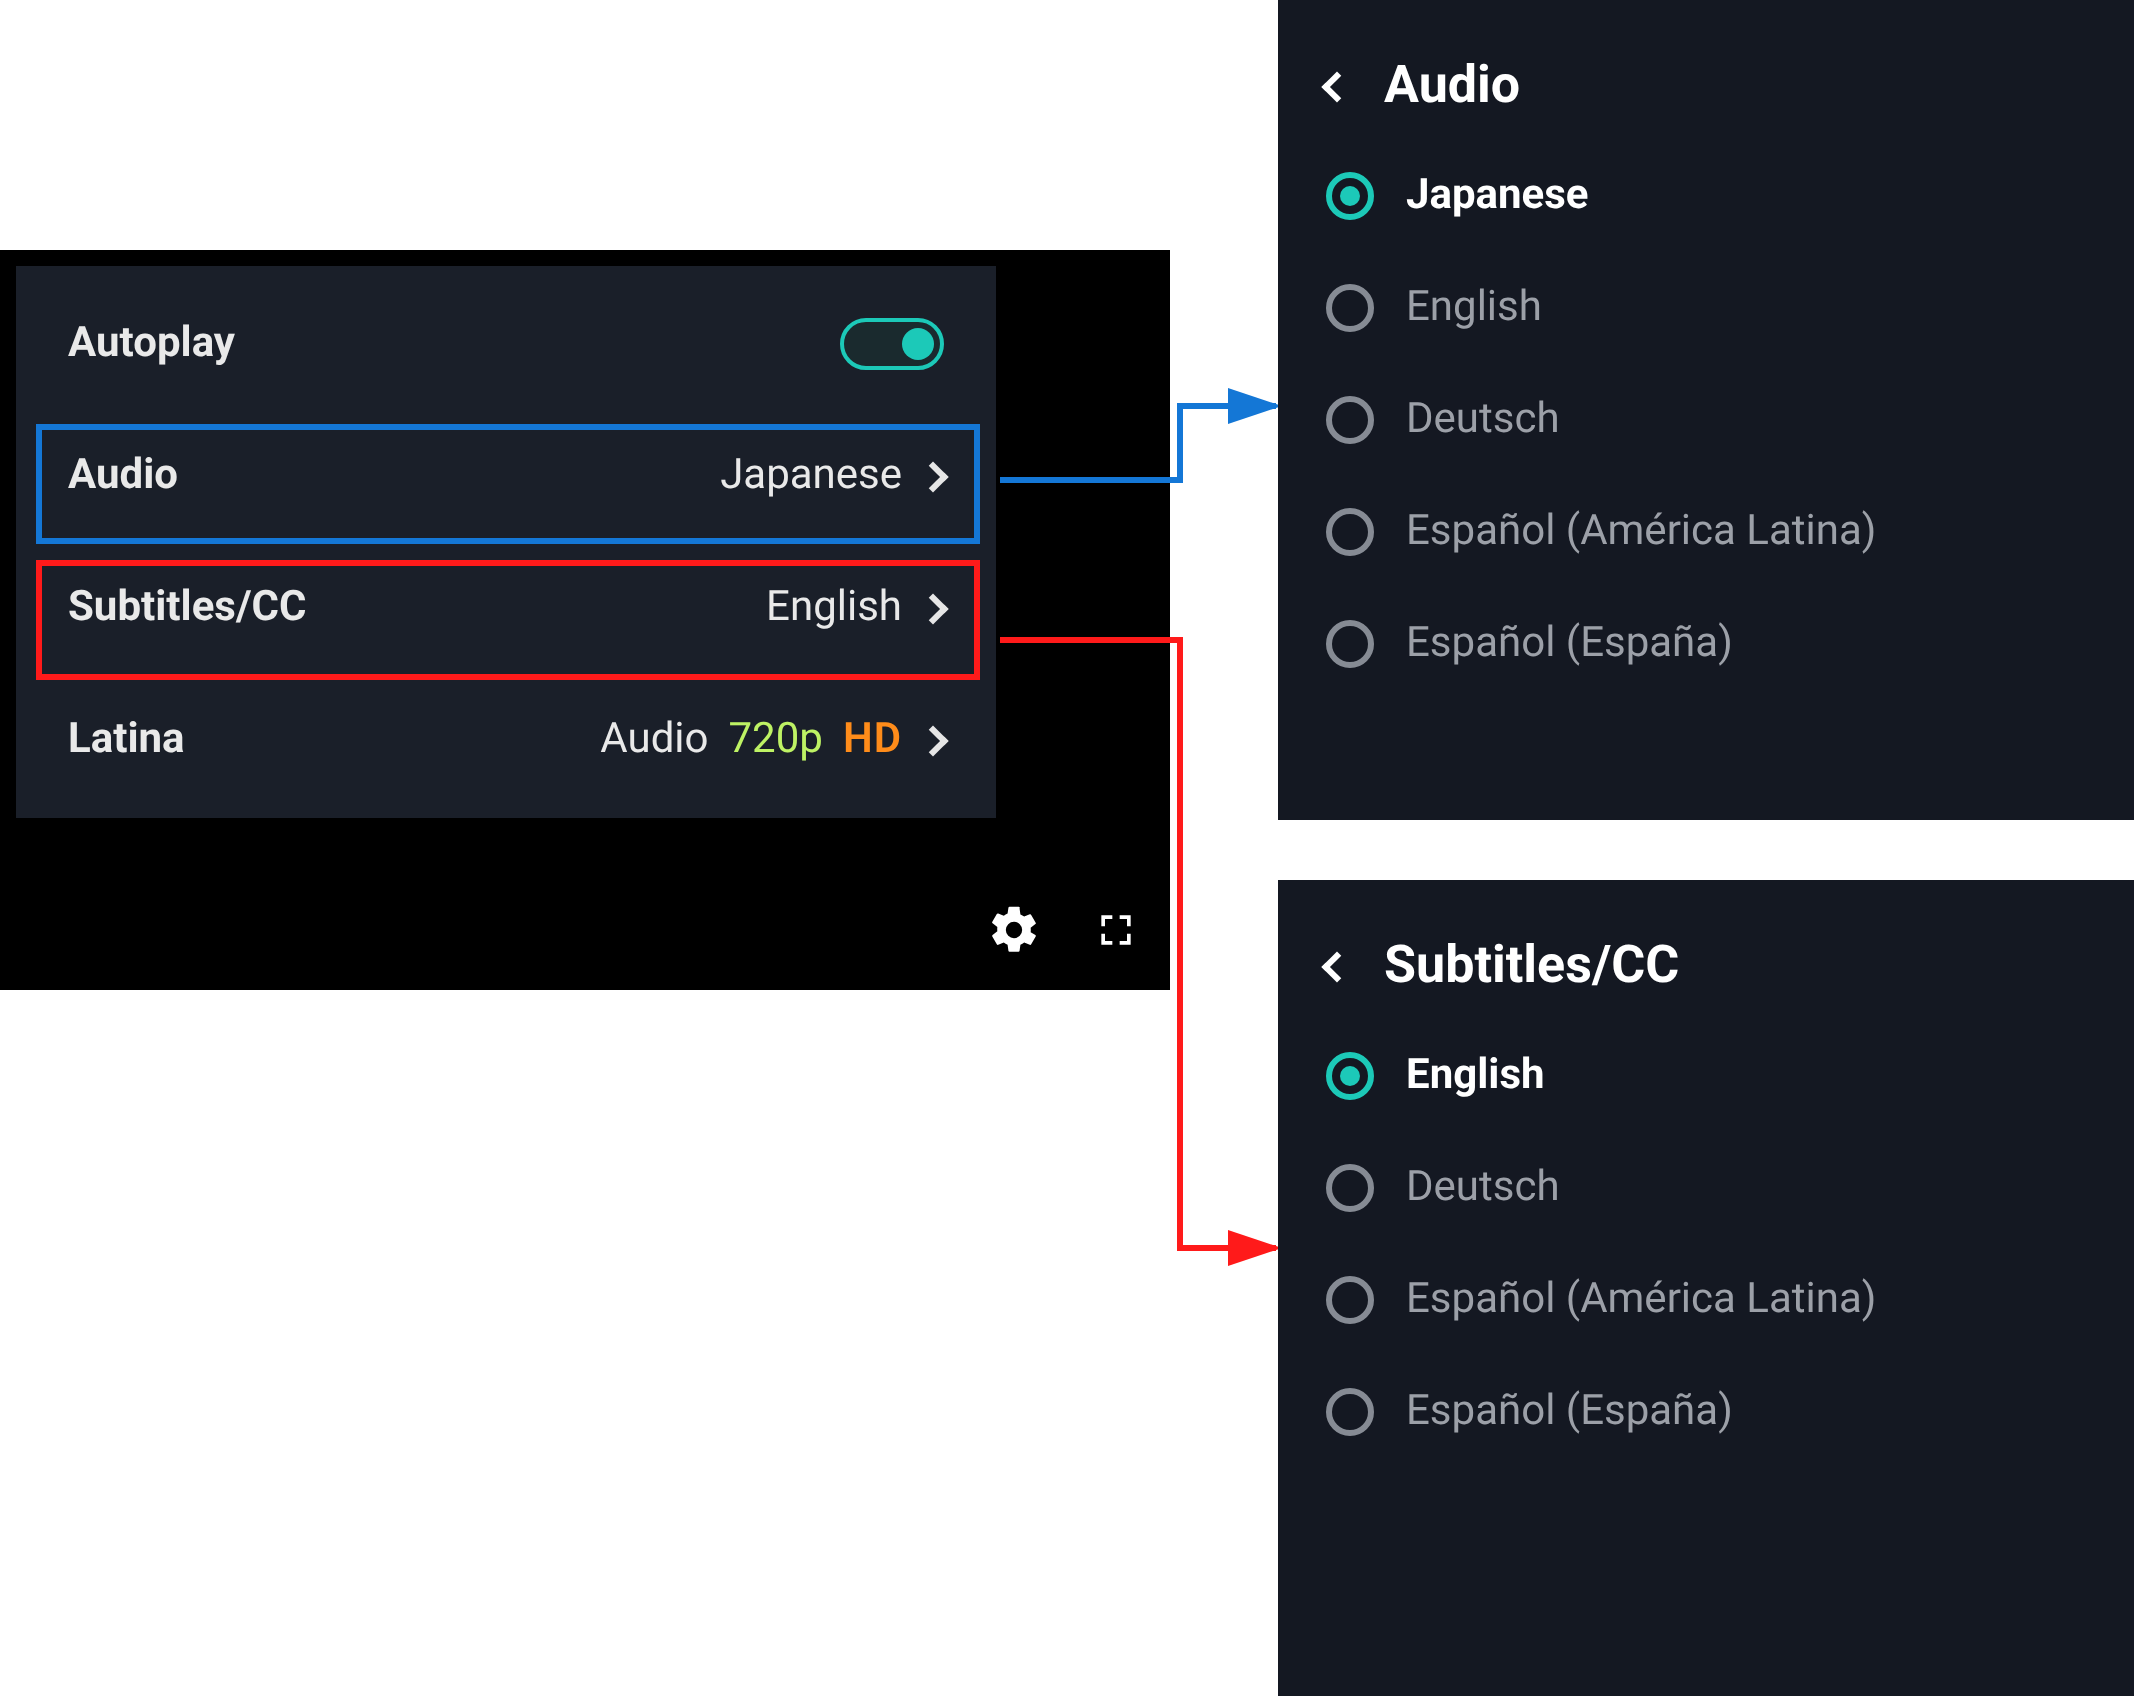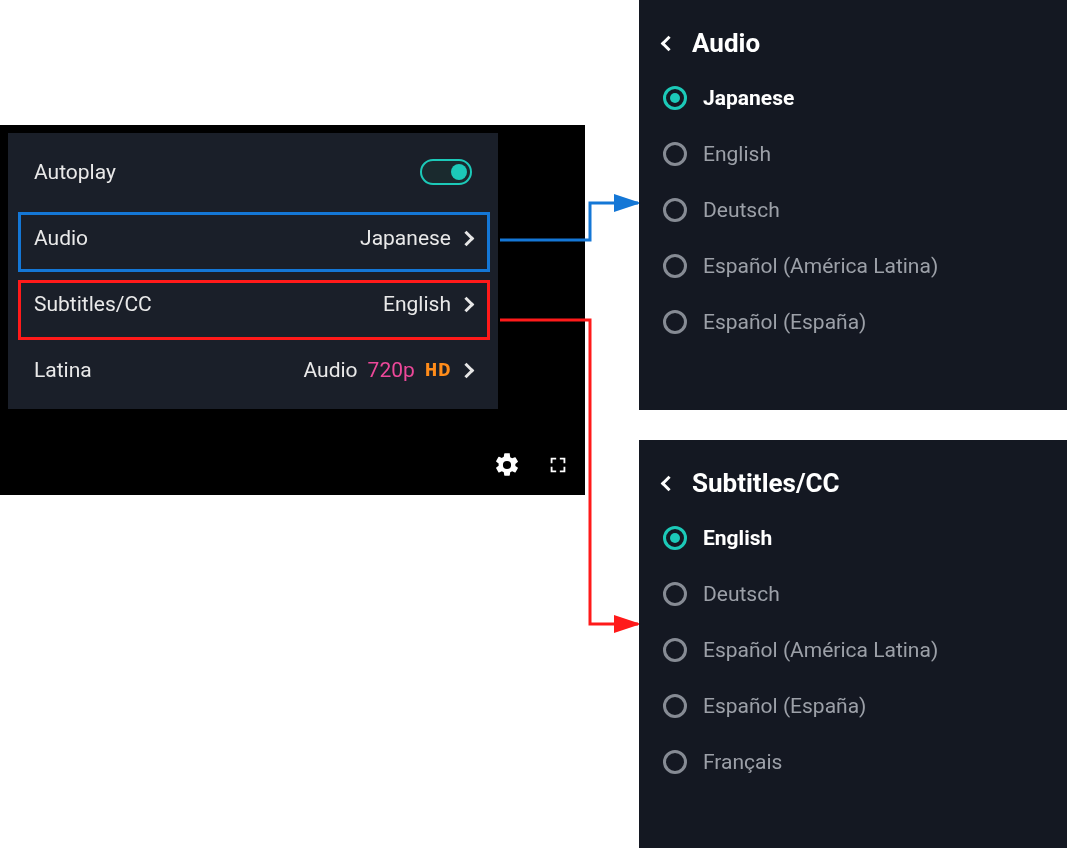--- a/index.html
+++ b/index.html
@@ -32,35 +32,35 @@
     .row {
       display: flex;
       align-items: center;
       justify-content: space-between;
       padding: 0 26px;
       height: 66px;
       position: relative;
     }
     .row-label {
       font-size: 21px;
-      font-weight: 400;
+      font-weight: 700;
       color: #e9e9e9;
     }
     .row-right {
       display: flex;
       align-items: center;
       gap: 10px;
     }
     .row-value {
       font-size: 21px;
       font-weight: 400;
       color: #e9e9e9;
     }
-    .row-value-muted { color: #ec4899; }
-    .row-value-hd { color: #ff8c1a; font-weight: 600; letter-spacing: 0.5px; font-family: Liberation Mono, monospace; }
+    .row-value-muted { color: #bef264; }
+    .row-value-hd { color: #ff8c1a; font-weight: 600; letter-spacing: 0.5px; }
     .chevron-right {
       width: 11px;
       height: 11px;
       border-top: 3px solid #e6e6e6;
       border-right: 3px solid #e6e6e6;
       transform: rotate(45deg);
     }
 
     
     .hl-blue {
@@ -300,18 +300,14 @@
         <span class="option-label">Deutsch</span>
       </div>
       <div class="option">
         <div class="radio"></div>
         <span class="option-label">Español (América Latina)</span>
       </div>
       <div class="option">
         <div class="radio"></div>
         <span class="option-label">Español (España)</span>
       </div>
-      <div class="option">
-        <div class="radio"></div>
-        <span class="option-label">Français</span>
-      </div>
     </div>
 </div>
 
 </body></html>

